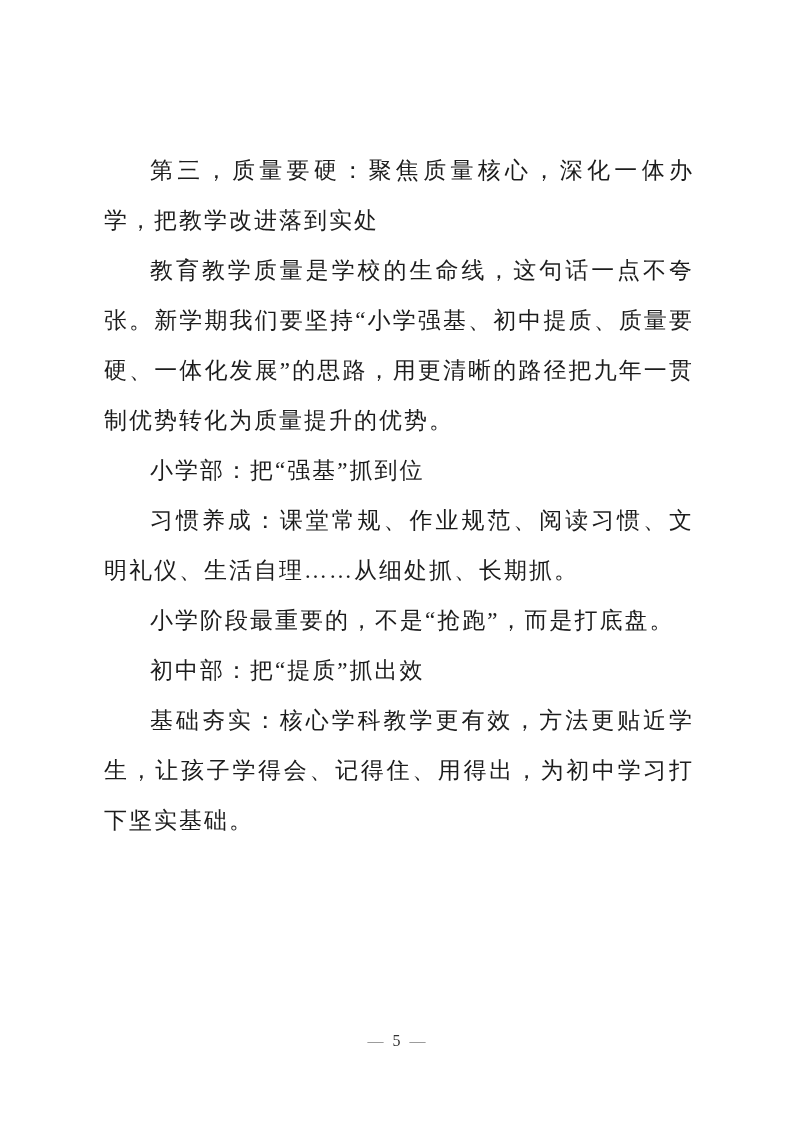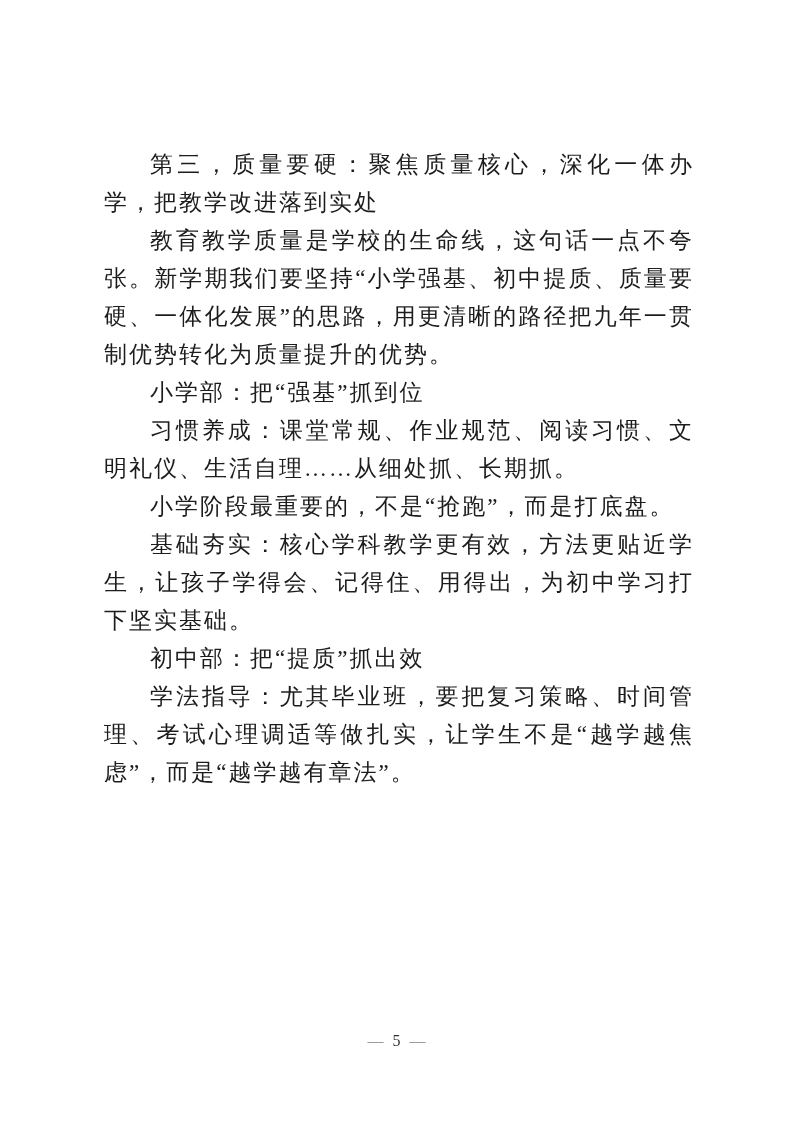--- a/index.html
+++ b/index.html
@@ -15,21 +15,21 @@
     overflow: hidden;
     font-family: "Liberation Serif", "DejaVu Serif", serif;
     color: #1c1c1c;
   }
   .doc-content {
     position: absolute;
     left: 104px;
     top: 146px;
     width: 590px;
     font-size: 23px;
-    line-height: 38px;
+    line-height: 50px;
     letter-spacing: 2px;
     text-align: justify;
     text-justify: inter-ideograph;
   }
   .doc-content p {
     margin: 0;
     padding: 0;
     text-indent: 2em;
   }
   .doc-footer {
@@ -54,22 +54,21 @@
 <body>
 
 <div class="doc-page">
 
   <div class="doc-content">
     <p>第三，质量要硬：聚焦质量核心，深化一体办学，把教学改进落到实处</p>
     <p>教育教学质量是学校的生命线，这句话一点不夸张。新学期我们要坚持“小学强基、初中提质、质量要硬、一体化发展”的思路，用更清晰的路径把九年一贯制优势转化为质量提升的优势。</p>
     <p>小学部：把“强基”抓到位</p>
     <p>习惯养成：课堂常规、作业规范、阅读习惯、文明礼仪、生活自理……从细处抓、长期抓。</p>
     <p>小学阶段最重要的，不是“抢跑”，而是打底盘。</p>
+    <p>初中部：把“提质”抓出效</p>
     <p>基础夯实：核心学科教学更有效，方法更贴近学生，让孩子学得会、记得住、用得出，为初中学习打下坚实基础。</p>
-    <p>初中部：把“提质”抓出效</p>
-    <p>学法指导：尤其毕业班，要把复习策略、时间管理、考试心理调适等做扎实，让学生不是“越学越焦虑”，而是“越学越有章法”。</p>
   </div>
 
   <div class="doc-footer">
     <span class="dash">—</span><span class="num">5</span><span class="dash">—</span>
   </div>
 
 </div>
 
 </body></html>

